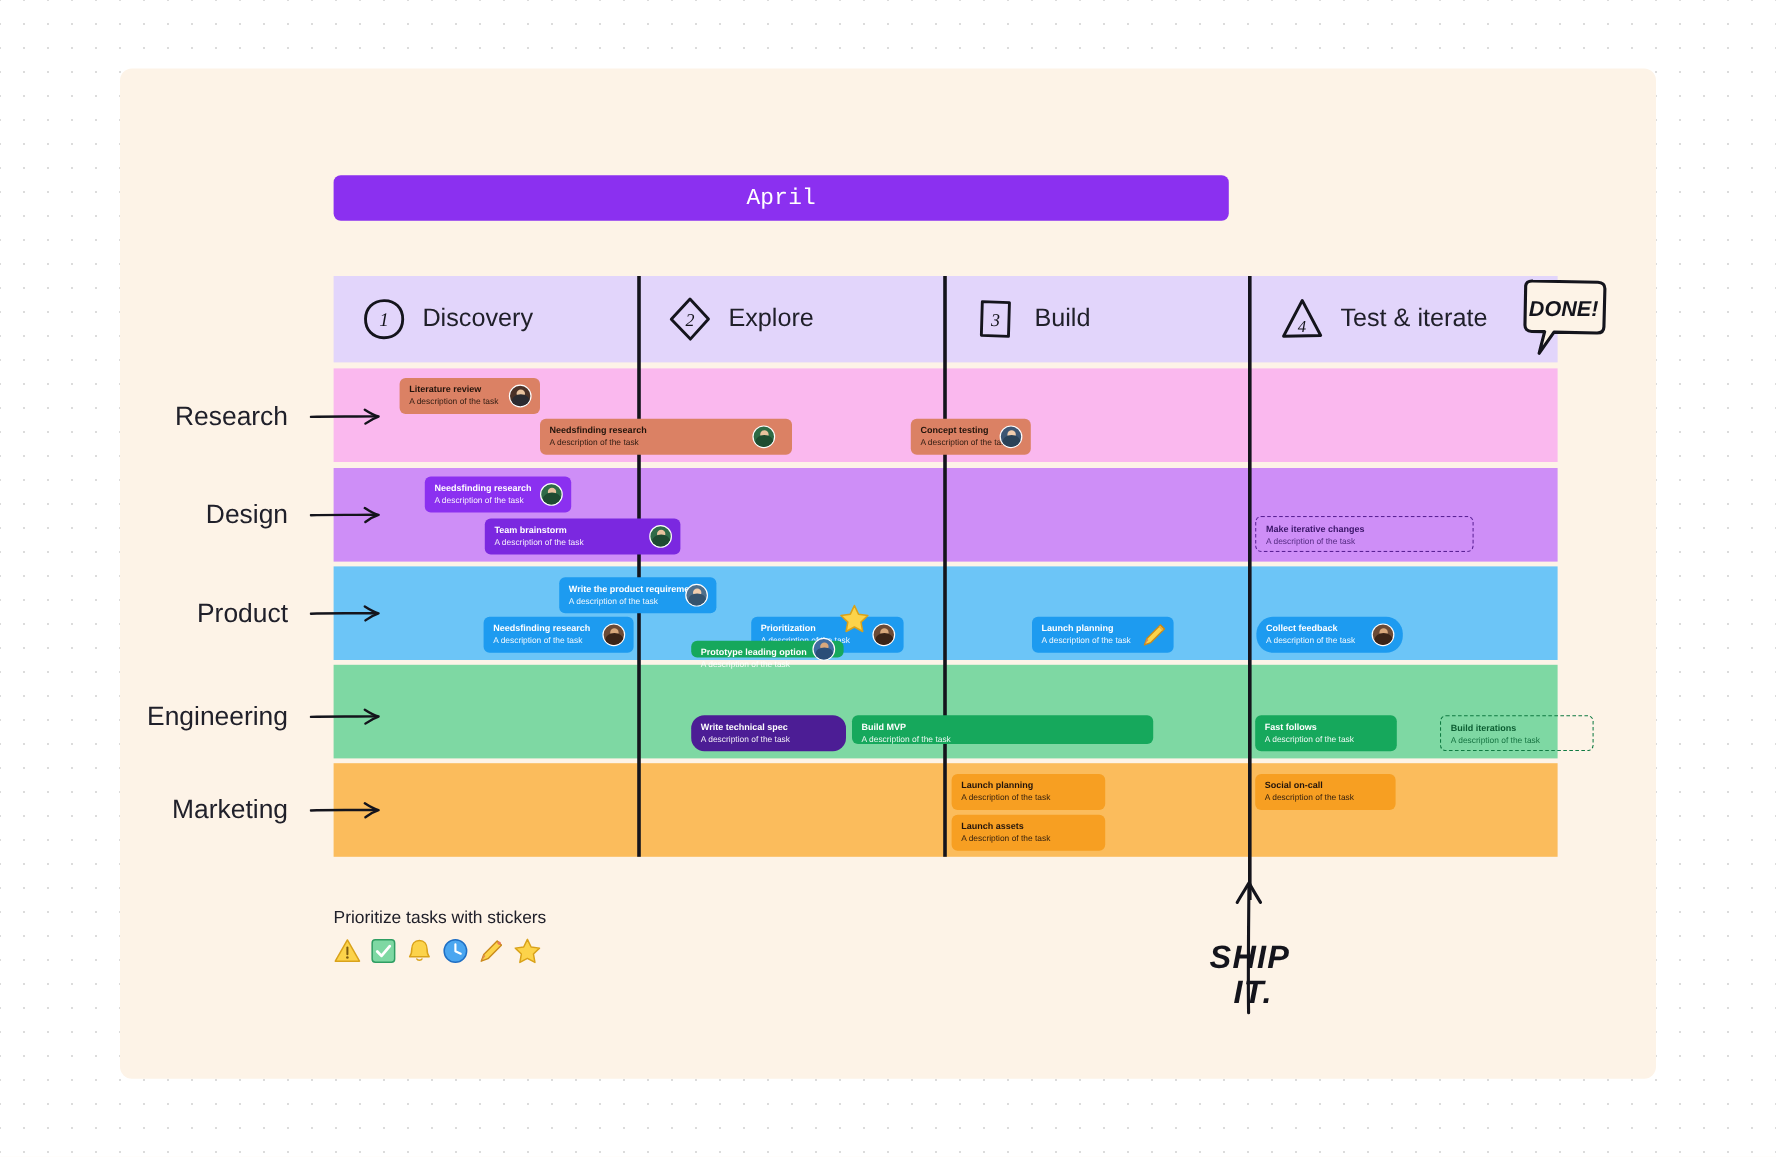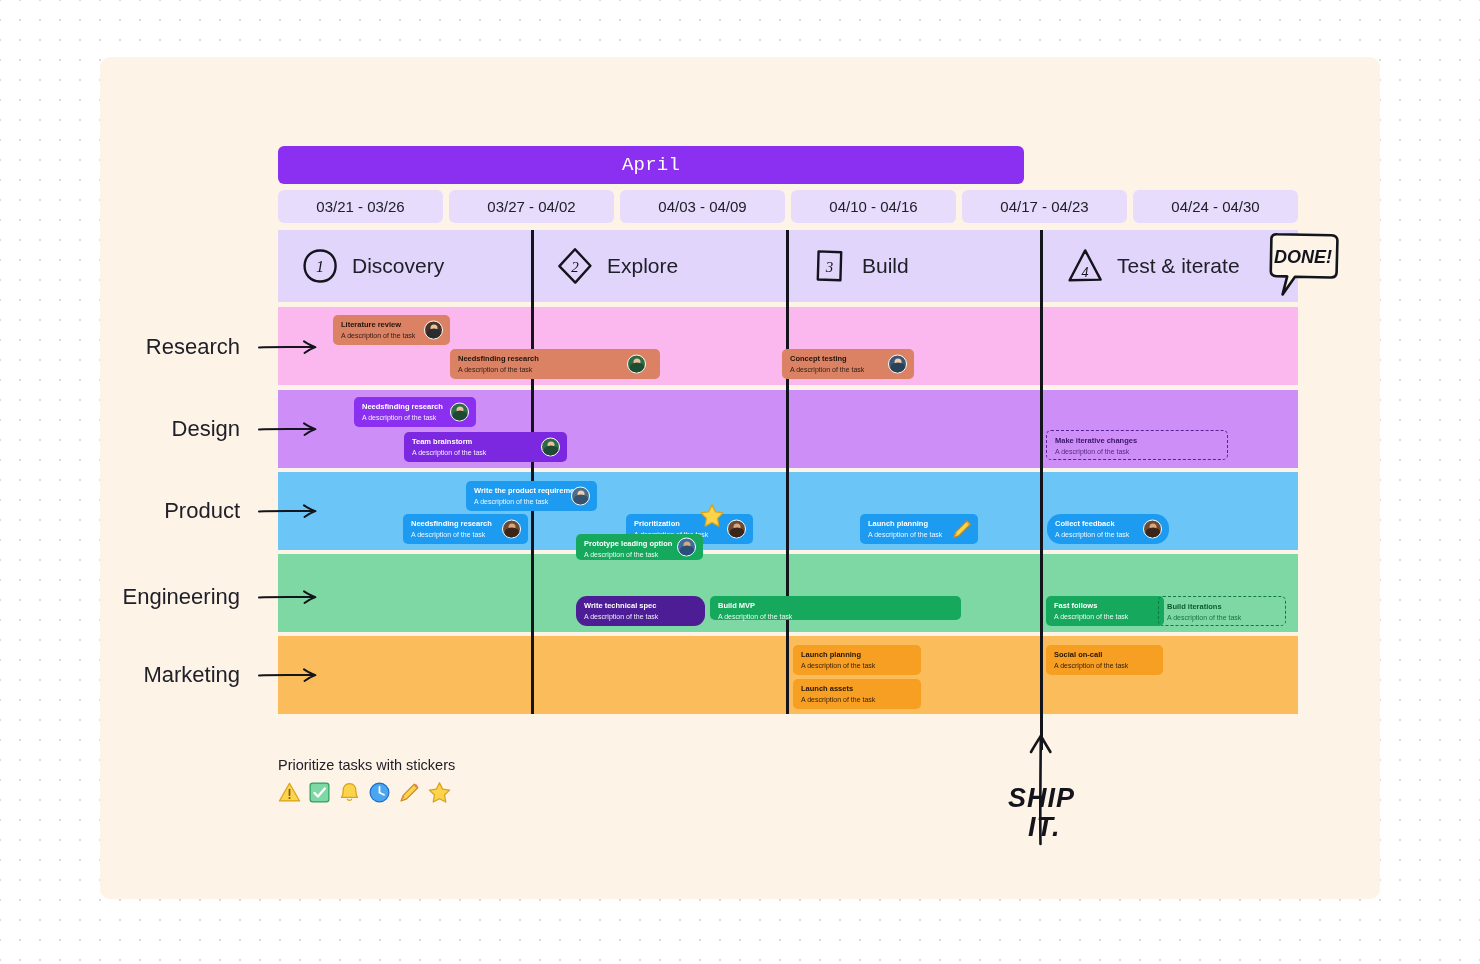--- a/index.html
+++ b/index.html
@@ -210,28 +210,20 @@
 </style>
 </head>
 <body>
 
 <div id="board-frame"></div>
 
 <div id="timeline">
   <div class="month-row">
     <div class="month-cell month-april">April</div>
   </div>
-  <div class="week-row">
-    <div class="week-cell">03/21 - 03/26</div>
-    <div class="week-cell">03/27 - 04/02</div>
-    <div class="week-cell">04/03 - 04/09</div>
-    <div class="week-cell">04/10 - 04/16</div>
-    <div class="week-cell">04/17 - 04/23</div>
-    <div class="week-cell">04/24 - 04/30</div>
-  </div>
 </div>
 
 <div id="phase-band">
 
   <div class="phase" style="width:255px">
     <span class="phase-icon">
       <svg width="40" height="40" viewBox="0 0 40 40">
         <path d="M20 4.5 C29.5 4.3 35.8 11 35.6 20.2 C35.4 29.3 29.2 35.7 19.7 35.5
                  C10.6 35.3 4.4 28.8 4.6 19.6 C4.8 10.8 10.9 4.7 20 4.5 Z" fill="none" stroke="#14141c" stroke-width="2.4" stroke-linecap="round"></path>
         <text x="20" y="26" text-anchor="middle" font-family="'Liberation Serif',serif" font-style="italic" font-size="16" fill="#14141c">1</text>
@@ -322,21 +314,21 @@
 
 <div class="task dark-text" style="left:450px; top:349px; width:210px; height:30px; background:#db8164;">
   <div class="task-title">Needsfinding research</div>
   <div class="task-desc">A description of the task</div>
   <span class="avatar" style="background:#2e6b45; right:14px;">
     <span class="head" style="background:#e8c39e;"></span>
       <span class="body" style="background:#1f4d31;"></span>
   </span>
 </div>
 
-<div class="task dark-text" style="left:782px; top:349px; width:132px; height:30px; background:#db8164;">
+<div class="task dark-text" style="left:759px; top:349px; width:100px; height:30px; background:#db8164;">
   <div class="task-title">Concept testing</div>
   <div class="task-desc">A description of the task</div>
   <span class="avatar" style="background:#3d5673;">
     <span class="head" style="background:#f0cdae;"></span>
       <span class="body" style="background:#2a4258;"></span>
   </span>
 </div>
 
 <div class="task light-text" style="left:354px; top:397px; width:122px; height:30px; background:#8b30f0;">
   <div class="task-title">Needsfinding research</div>
@@ -404,21 +396,21 @@
 
 <div class="task light-text" style="left:1047px; top:514px; width:122px; height:30px; background:#1d9bf0;border-radius:14px;">
   <div class="task-title">Collect feedback</div>
   <div class="task-desc">A description of the task</div>
   <span class="avatar" style="background:#6b4a36;">
     <span class="head" style="background:#d9a87c;"></span>
       <span class="body" style="background:#3b2418;"></span>
   </span>
 </div>
 
-<div class="task light-text" style="left:576px; top:534px; width:127px; height:26px; background:#16a85c;">
+<div class="task light-text" style="left:576px; top:534px; width:127px; height:14px; background:#16a85c;">
   <div class="task-title">Prototype leading option</div>
   <div class="task-desc">A description of the task</div>
   <span class="avatar" style="background:#3f6ba0;">
     <span class="head" style="background:#d9a87c;"></span>
       <span class="body" style="background:#2b4e78;"></span>
   </span>
 </div>
 
 <div class="task light-text" style="left:576px; top:596px; width:129px; height:30px; background:#4c1d95;border-radius:11px;">
   <div class="task-title">Write technical spec</div>
@@ -428,21 +420,21 @@
 <div class="task light-text" style="left:710px; top:596px; width:251px; height:24px; background:#16a85c;">
   <div class="task-title">Build MVP</div>
   <div class="task-desc">A description of the task</div>
 </div>
 
 <div class="task light-text" style="left:1046px; top:596px; width:118px; height:30px; background:#16a85c;">
   <div class="task-title">Fast follows</div>
   <div class="task-desc">A description of the task</div>
 </div>
 
-<div class="task ghost" style="left:1158px; top:596px; width:128px; height:30px; border:1.4px dashed #0f7a42;">
+<div class="task ghost" style="left:1200px; top:596px; width:128px; height:30px; border:1.4px dashed #0f7a42;">
   <div class="task-title" style="color:#0b5c31;">Build iterations</div>
   <div class="task-desc" style="color:#0e6b3a;">A description of the task</div>
 </div>
 
 <div class="task dark-text" style="left:793px; top:645px; width:128px; height:30px; background:#f79f22;">
   <div class="task-title">Launch planning</div>
   <div class="task-desc">A description of the task</div>
 </div>
 
 <div class="task dark-text" style="left:793px; top:679px; width:128px; height:30px; background:#f79f22;">

